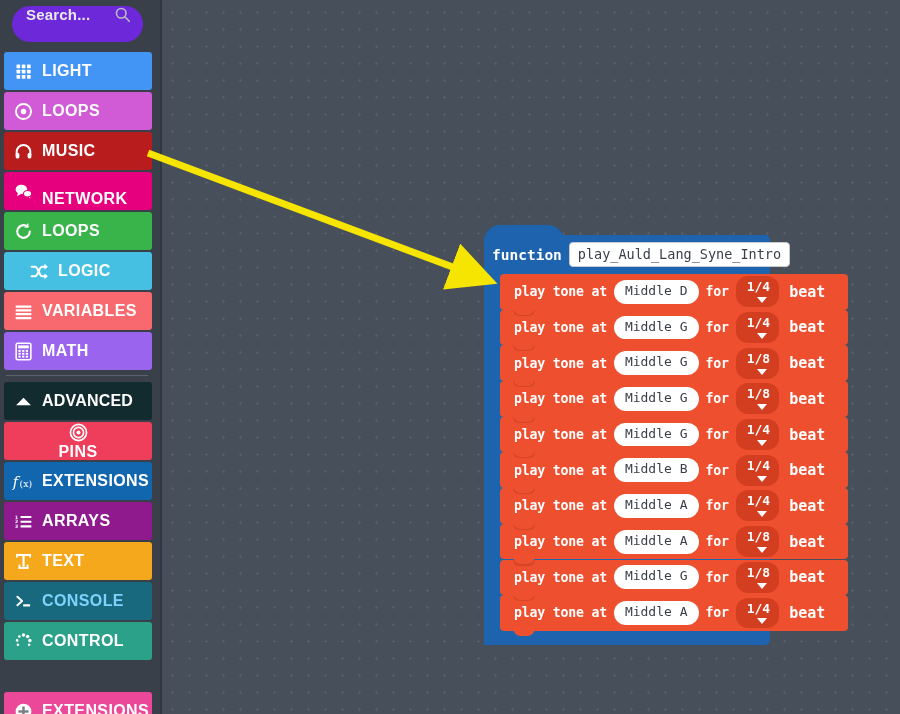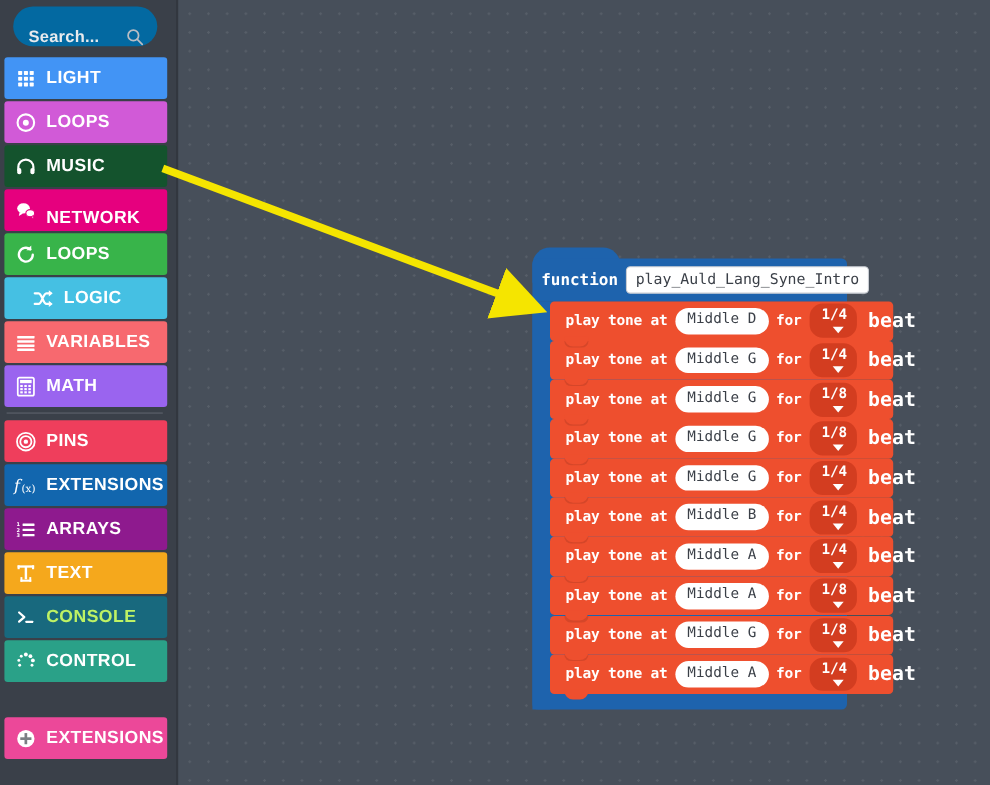--- a/index.html
+++ b/index.html
@@ -39,23 +39,23 @@
     position: absolute;
     left: 0; top: 0;
     width: 160px; height: 714px;
     background: #3a4049;
     padding: 0;
   }
   .searchbox {
     position: absolute;
     left: 12px; top: 6px;
     width: 131px; height: 36px;
-    background: #0369a1;
+    background: #6d28d9;
     border-radius: 18px;
-    display: flex; align-items: flex-end;
+    display: flex; align-items: flex-start;
     padding: 0 12px 0 14px;
   }
   .searchbox .ph {
     color: #e8eaed;
     font-size: 15px;
     font-weight: bold;
     letter-spacing: .2px;
     flex: 1;
   }
   .searchbox svg { display:block; }
@@ -152,21 +152,21 @@
   .fn-leftbar {
     position: absolute;
     left: 0; top: 0;
     width: 16px; height: 371px;
     background: #1e63ad;
   }
 
   .stack {
     position: absolute;
     left: 16px; top: 0;
-    width: 312px;
+    width: 348px;
   }
   .blk {
     position: relative;
     height: 35.6px;
     background: #ee4f2e;
     display: flex;
     align-items: center;
     padding-left: 14px;
     border-radius: 4px;
     margin-bottom: 0px;
@@ -228,21 +228,21 @@
   .blk .dur .tri {
     width: 0; height: 0;
     border-left: 5px solid transparent;
     border-right: 5px solid transparent;
     border-top: 6px solid #ffffff;
     margin: 1px 0 0 7px;
   }
   .blk .beat {
     color: #ffffff;
     font-family: "DejaVu Sans Mono", monospace;
-    font-size: 18px;
+    font-size: 15px;
     font-weight: bold;
     margin-left: 10px;
     z-index: 2;
   }
 
   
   #arrow { position: absolute; left: 0; top: 0; width: 900px; height: 714px; pointer-events: none; }
 </style>
 </head>
 <body>
@@ -283,21 +283,21 @@
         </div>
         <div class="cat" style="background: rgb(209, 90, 215);">
           <span class="ic">
             <svg width="21" height="21" viewBox="0 0 24 24">
               <circle cx="12" cy="12" r="8.6" fill="none" stroke="#fff" stroke-width="2.2"></circle>
               <circle cx="12" cy="12" r="3.1" fill="#fff"></circle>
             </svg>
           </span>
           <span class="lbl" style="color: rgb(255, 255, 255);">LOOPS</span>
         </div>
-        <div class="cat" style="background: #14532d;">
+        <div class="cat" style="background: #b91c1c;">
           <span class="ic">
             <svg width="21" height="21" viewBox="0 0 24 24">
               <path d="M4.2 15.5v-3.1a7.8 7.8 0 0 1 15.6 0v3.1" fill="none" stroke="#fff" stroke-width="2.3" stroke-linecap="round"></path>
               <rect x="3" y="13.4" width="4.3" height="6.6" rx="2.1" fill="#fff"></rect>
               <rect x="16.7" y="13.4" width="4.3" height="6.6" rx="2.1" fill="#fff"></rect>
             </svg>
           </span>
           <span class="lbl" style="color: rgb(255, 255, 255);">MUSIC</span>
         </div>
         <div class="cat" style="background: rgb(230, 0, 126);">
@@ -353,21 +353,29 @@
               <rect x="10.4" y="13.5" width="2.6" height="2.2" fill="#fff"></rect>
               <rect x="14.600000000000001" y="13.5" width="2.6" height="2.2" fill="#fff"></rect>
               <rect x="6.2" y="16.799999999999997" width="2.6" height="2.2" fill="#fff"></rect>
               <rect x="10.4" y="16.799999999999997" width="2.6" height="2.2" fill="#fff"></rect>
               <rect x="14.600000000000001" y="16.799999999999997" width="2.6" height="2.2" fill="#fff"></rect>
             </svg>
           </span>
           <span class="lbl" style="color: rgb(255, 255, 255);">MATH</span>
         </div>
         <div class="sep"></div>
-        <div class="cat" style="background: rgb(239, 62, 92);">
+        <div class="cat advanced" style="background: rgb(18, 43, 46);">
+          <span class="ic">
+            <svg width="21" height="21" viewBox="0 0 24 24">
+              <path d="M3.5 16.2L12 7.6l8.5 8.6z" fill="#fff"></path>
+            </svg>
+          </span>
+          <span class="lbl" style="color: rgb(255, 255, 255);">ADVANCED</span>
+        </div>
+        <div class="cat" style="background: rgb(239, 62, 92); flex-direction: column;">
           <span class="ic">
             <svg width="21" height="21" viewBox="0 0 24 24">
               <circle cx="12" cy="12" r="9.2" fill="none" stroke="#fff" stroke-width="1.9"></circle>
               <circle cx="12" cy="12" r="5.8" fill="none" stroke="#fff" stroke-width="1.9"></circle>
               <circle cx="12" cy="12" r="2.3" fill="#fff"></circle>
             </svg>
           </span>
           <span class="lbl" style="color: rgb(255, 255, 255);">PINS</span>
         </div>
         <div class="cat" style="background: rgb(18, 102, 174);">
@@ -406,21 +414,21 @@
           </span>
           <span class="lbl" style="color: rgb(255, 255, 255);">TEXT</span>
         </div>
         <div class="cat" style="background: rgb(24, 105, 126);">
           <span class="ic">
             <svg width="21" height="21" viewBox="0 0 24 24">
               <path d="M5 6.6l5.4 4.8L5 16.2" fill="none" stroke="#fff" stroke-width="2.3" stroke-linecap="round" stroke-linejoin="round"></path>
               <rect x="11.6" y="15.2" width="8" height="2.4" rx="0.5" fill="#fff"></rect>
             </svg>
           </span>
-          <span class="lbl" style="color: #bef264;">CONSOLE</span>
+          <span class="lbl" style="color: #7dd3fc;">CONSOLE</span>
         </div>
         <div class="cat" style="background: rgb(42, 161, 136);">
           <span class="ic">
             <svg width="21" height="21" viewBox="0 0 24 24">
               <circle cx="12.00" cy="4.60" r="2" fill="#fff"></circle>
               <circle cx="16.76" cy="6.33" r="2" fill="#fff"></circle>
               <circle cx="19.29" cy="10.72" r="2" fill="#fff"></circle>
               <circle cx="18.41" cy="15.70" r="1.5" fill="#fff"></circle>
               <circle cx="5.59" cy="15.70" r="1.5" fill="#fff"></circle>
               <circle cx="4.71" cy="10.72" r="1.5" fill="#fff"></circle>

